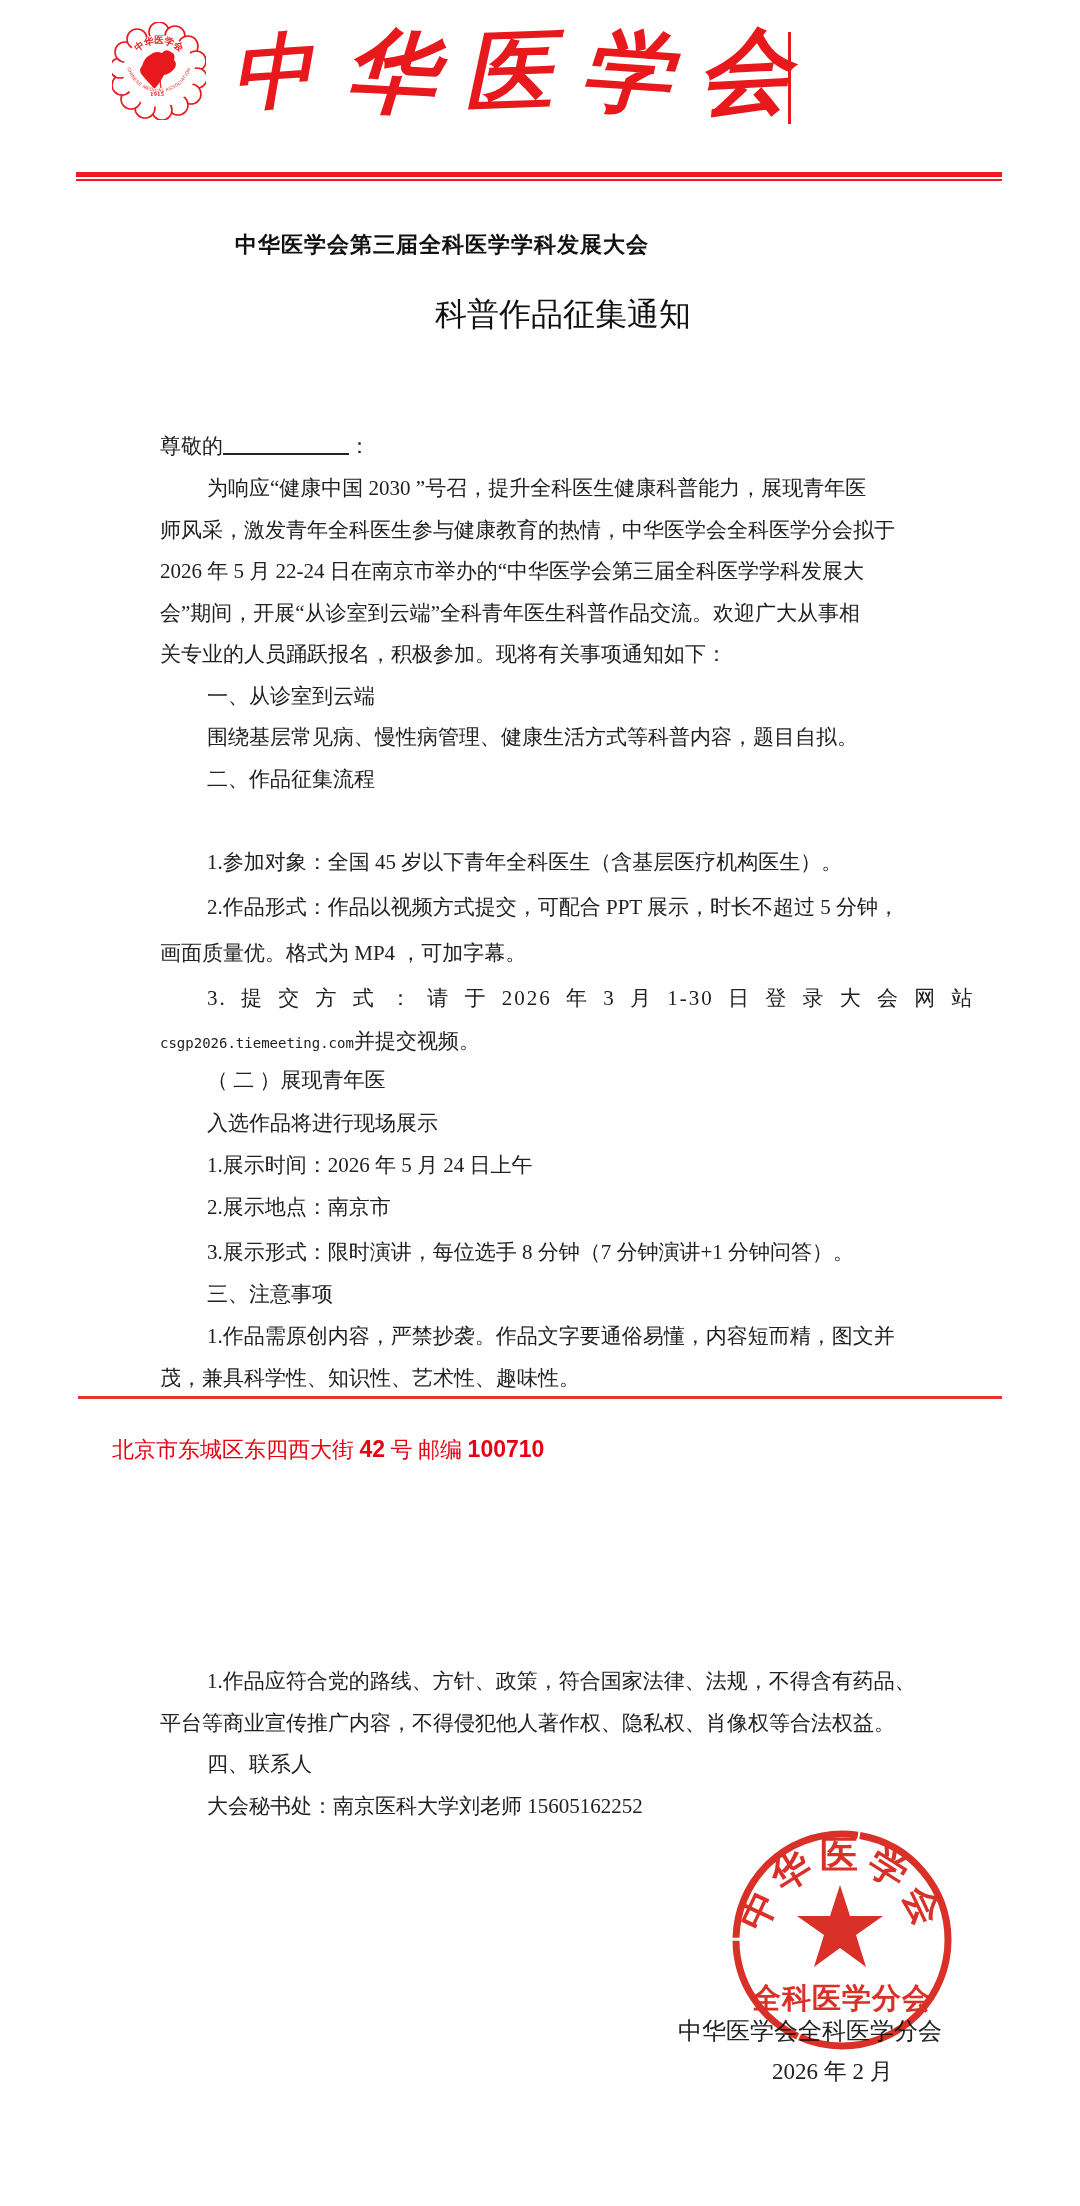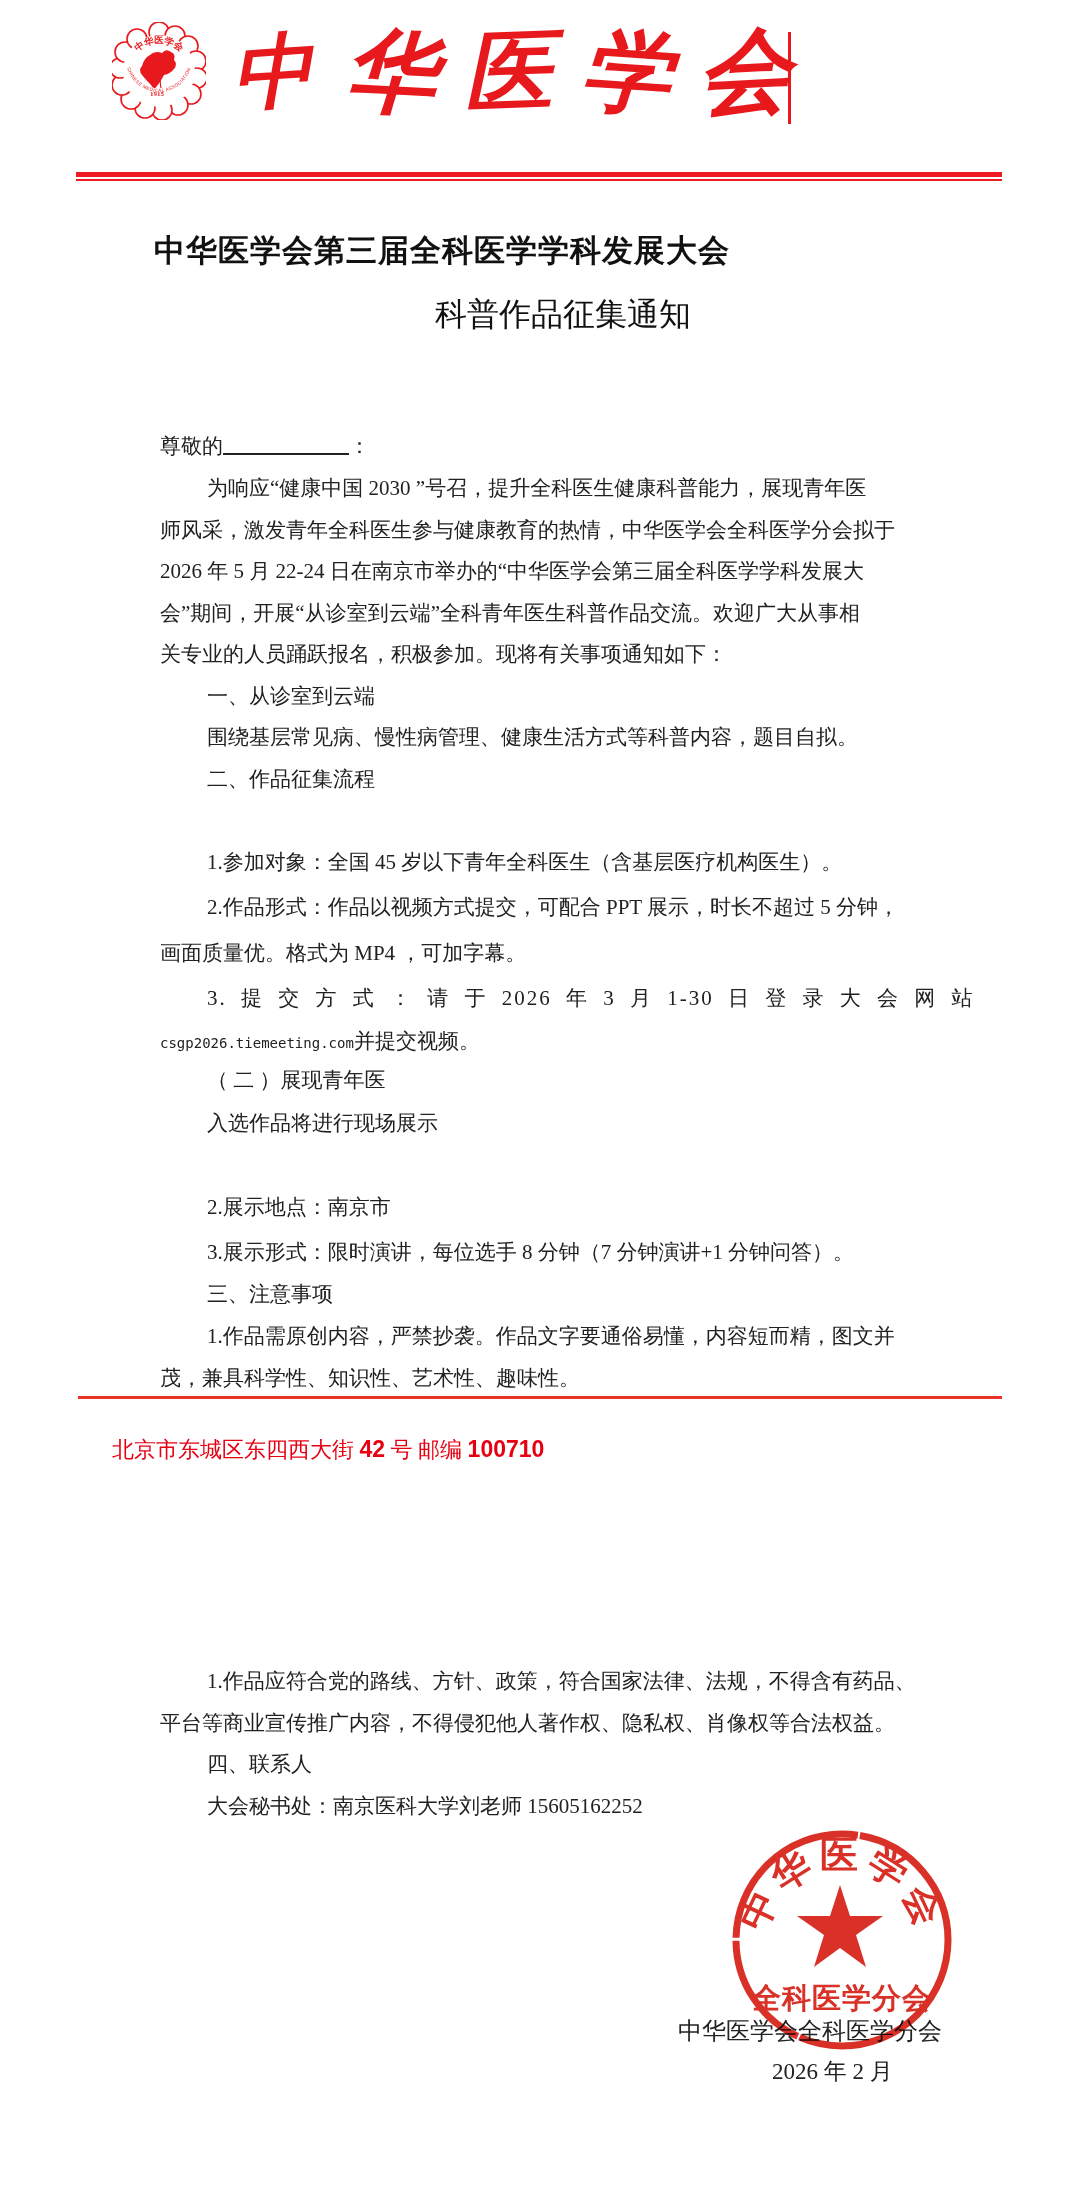--- a/index.html
+++ b/index.html
@@ -16,21 +16,21 @@
   .callig span{font-size:88px;font-weight:bold;font-style:italic;color:#e8191d;
                line-height:100px;display:inline-block;}
   .callig span:nth-child(1){transform:rotate(-4deg) scale(.92);}
   .callig span:nth-child(2){transform:rotate(3deg) scale(1.04);}
   .callig span:nth-child(3){transform:rotate(-2deg);}
   .callig span:nth-child(4){transform:rotate(4deg) scale(1.02);}
   .callig span:nth-child(5){transform:rotate(-3deg) scale(1.05);}
   .hdr-edge{position:absolute;left:788px;top:32px;width:3px;height:92px;background:#e8191d;}
   
   .title1{position:absolute;left:0;top:230px;width:868px;text-align:center;text-indent:16px;
-          font-size:31px;font-weight:bold;color:#111;letter-spacing:1px;}
+          font-size:22px;font-weight:bold;color:#111;letter-spacing:1px;}
   .title2{position:absolute;left:0;top:293px;width:1080px;text-align:center;text-indent:46px;
           font-size:32px;font-weight:normal;color:#111;letter-spacing:0px;}
   
   .line{position:absolute;left:160px;width:790px;height:42px;line-height:42px;
         font-size:21px;white-space:nowrap;color:#212121;}
   .ind{padding-left:47px;}
   .spread{letter-spacing:2px;word-spacing:7px;}
   .mono{font-family:"DejaVu Sans Mono","Liberation Mono",monospace;font-size:14px;}
   .blank-line{display:inline-block;width:126px;height:26px;border-bottom:2px solid #222;
               transform:translateY(2px);}
@@ -119,20 +119,21 @@
   <div class="line ind" style="top:758px">二、作品征集流程</div>
   <div class="line ind" style="top:841px">1.参加对象：全国 45 岁以下青年全科医生（含基层医疗机构医生）。</div>
   <div class="line ind" style="top:886px">2.作品形式：作品以视频方式提交，可配合 PPT 展示，时长不超过 5 分钟，</div>
   <div class="line" style="top:932px">画面质量优。格式为 MP4 ，可加字幕。</div>
   <div class="line ind spread" style="top:977px">3. 提 交 方 式 ： 请 于 2026 年 3 月 1-30 日 登 录 大 会 网 站</div>
   <div class="line" style="top:1020px">
     <span class="mono">csgp2026.tiemeeting.com</span><span>并提交视频。</span>
   </div>
   <div class="line ind" style="top:1059px">（ 二 ）展现青年医</div>
   <div class="line ind" style="top:1102px">入选作品将进行现场展示</div>
+  <div class="line ind" style="top:1144px">1.展示时间：2026 年 5 月 24 日上午</div>
   <div class="line ind" style="top:1186px">2.展示地点：南京市</div>
   <div class="line ind" style="top:1231px">3.展示形式：限时演讲，每位选手 8 分钟（7 分钟演讲+1 分钟问答）。</div>
   <div class="line ind" style="top:1273px">三、注意事项</div>
   <div class="line ind" style="top:1315px">1.作品需原创内容，严禁抄袭。作品文字要通俗易懂，内容短而精，图文并</div>
   <div class="line" style="top:1357px">茂，兼具科学性、知识性、艺术性、趣味性。</div>
 
   <div class="foot-rule"></div>
   <div class="addr">
     <span>北京市东城区东四西大街 </span><b>42</b><span> 号  邮编 </span><b>100710</b>
   </div>

